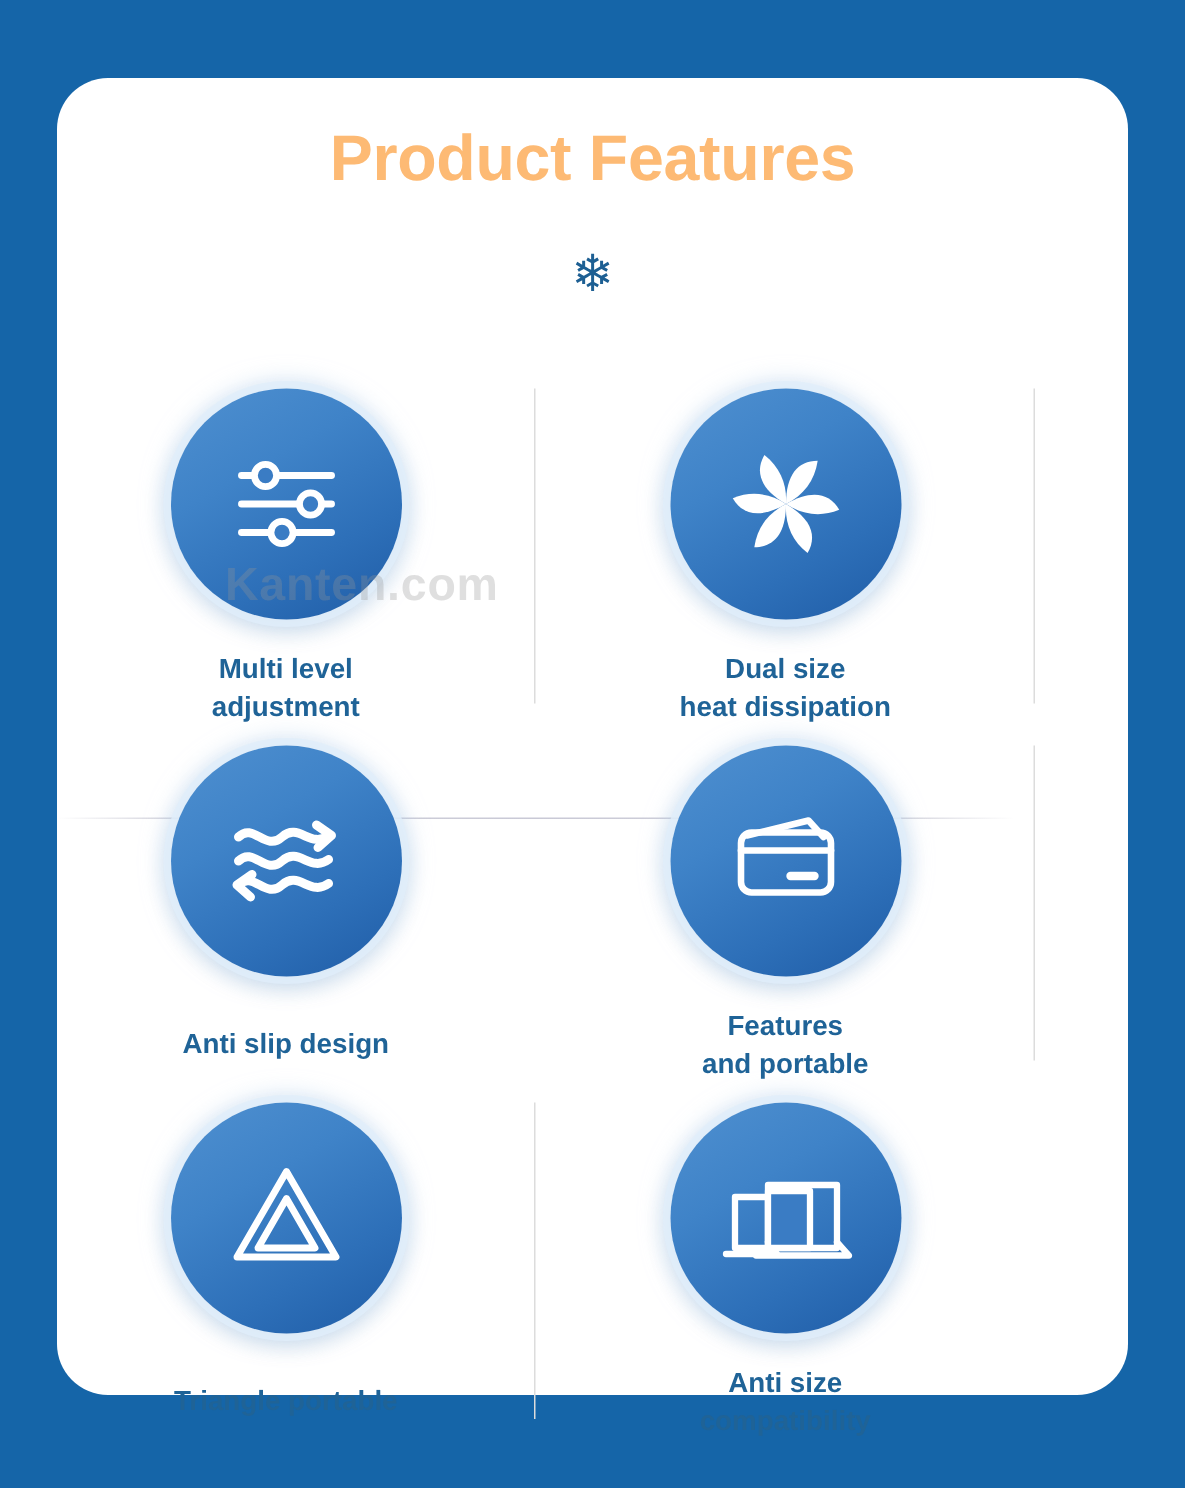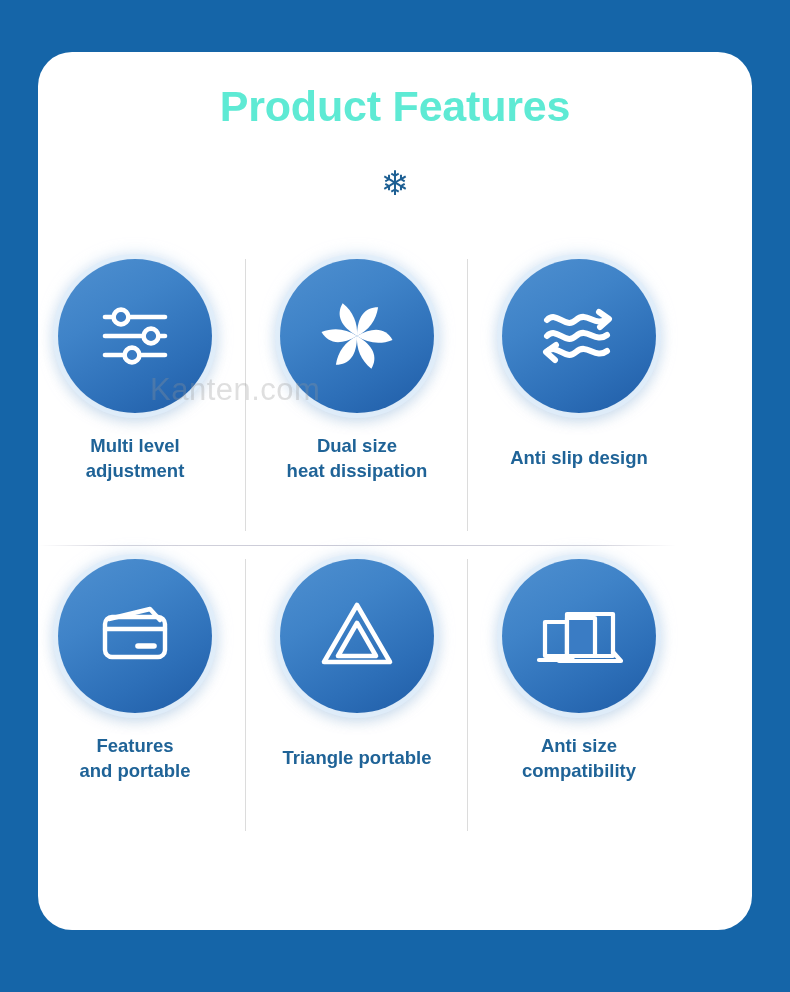--- a/index.html
+++ b/index.html
@@ -18,37 +18,37 @@
     width:714px; height:878px;
     background:#ffffff;
     border-radius:34px;
   }
   .title {
     position:absolute;
     left:0; right:0; top:82px;
     text-align:center;
     font-size:43px;
     font-weight:bold;
-    color:#5eead4;
+    color:#fdba74;
     letter-spacing:-0.2px;
   }
   .snowflake {
     position:absolute;
     left:0; right:0; top:166px;
     text-align:center;
     font-size:34px;
     color:#1d5f93;
     line-height:1;
   }
   .grid {
     position:absolute;
     left:24px; top:245px;
     width:666px; height:600px;
     display:grid;
-    grid-template-columns:repeat(3,1fr);
+    grid-template-columns:repeat(2,1fr);
     grid-template-rows:repeat(2,1fr);
   }
   .cell {
     position:relative;
     display:flex;
     flex-direction:column;
     align-items:center;
     justify-content:flex-start;
     padding-top:14px;
   }
@@ -88,21 +88,21 @@
     color:#1f6397;
     line-height:1.33;
     white-space:pre-line;
   }
   .caption.single { margin-top:33px;text-align:center; }
   .watermark {
     position:absolute;
     left:150px; top:372px;
     width:370px;
     font-size:31px;
-    font-weight:normal;
+    font-weight:bold;
     color:rgba(150,150,150,0.30);
     letter-spacing:0.5px;
     pointer-events:none;
     white-space:nowrap;
   }
 </style>
 </head>
 <body>
 
 <div class="card"></div>

